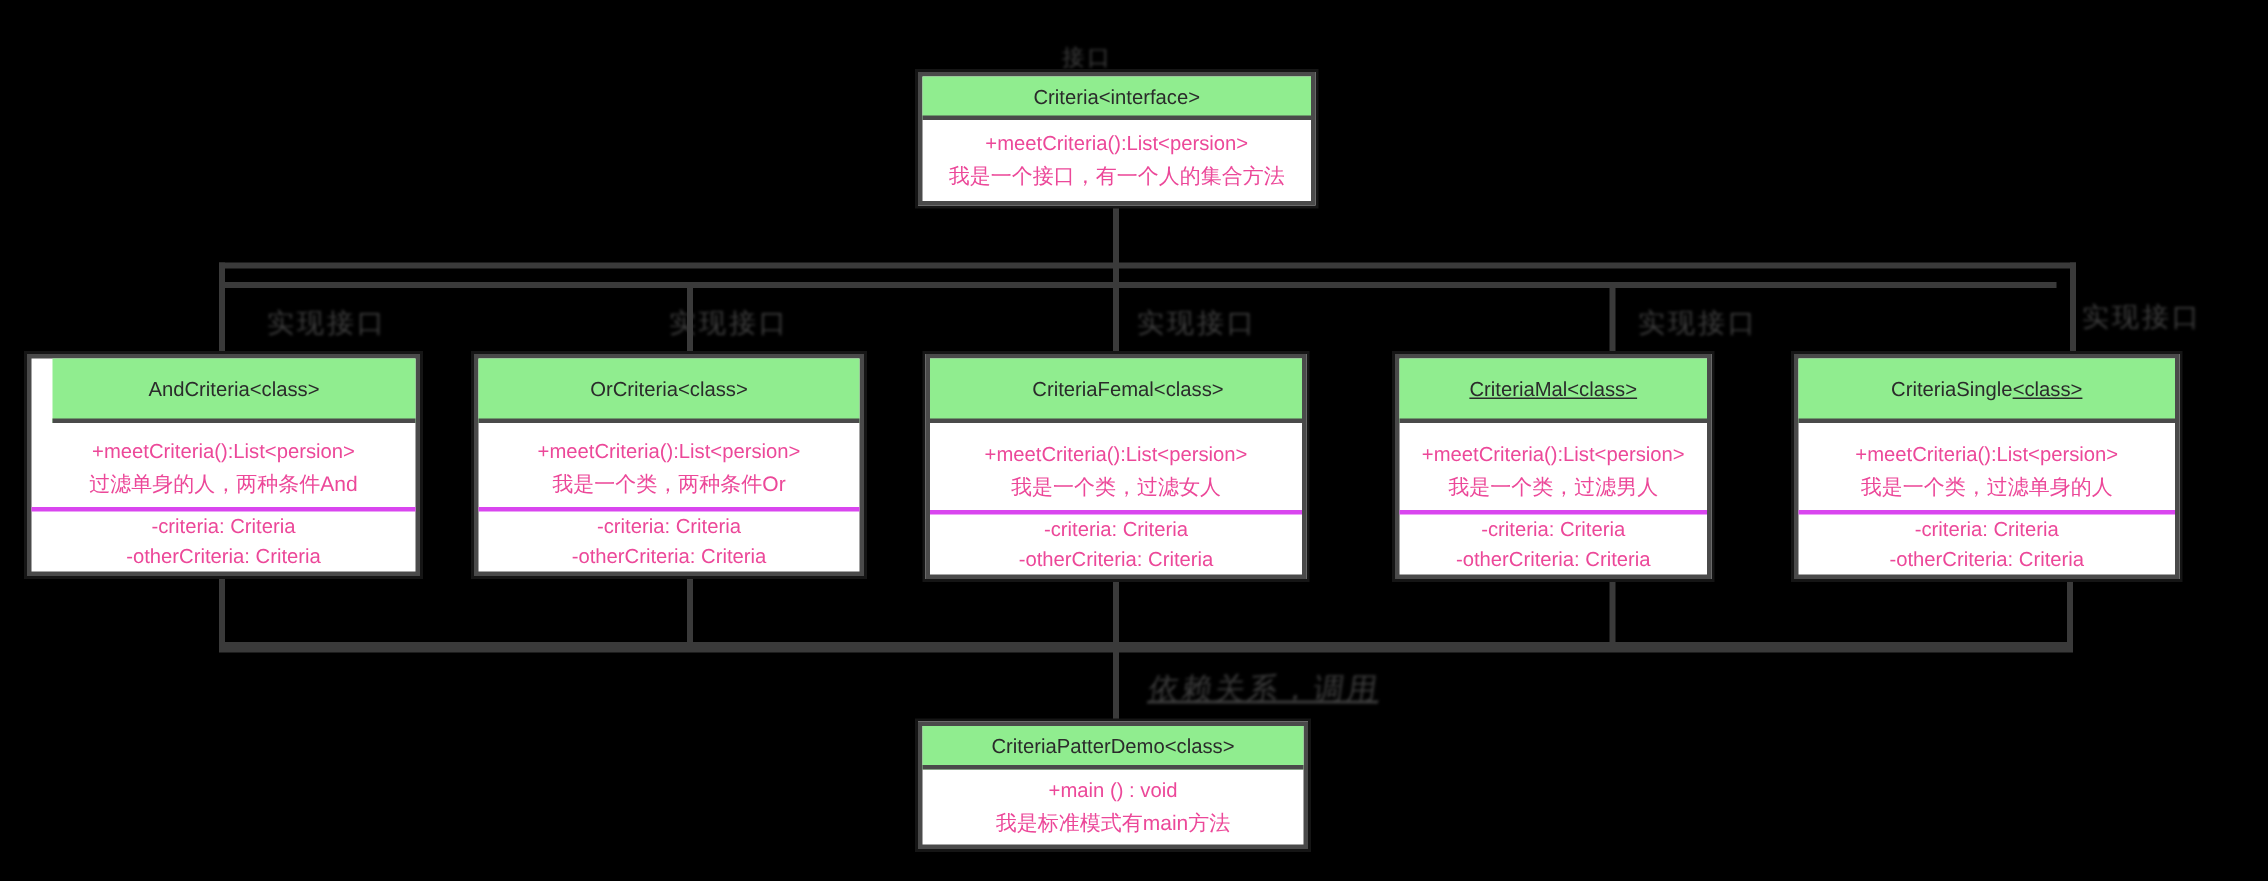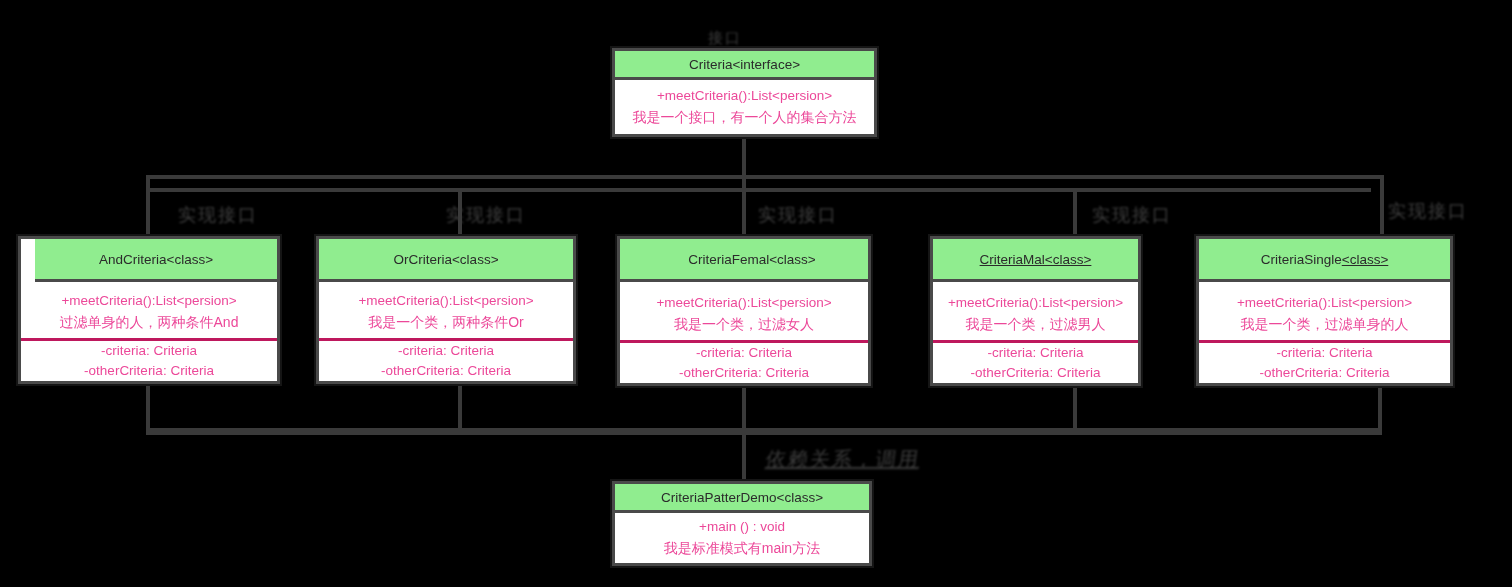--- a/index.html
+++ b/index.html
@@ -17,21 +17,21 @@
     background:#90ed8f;border-bottom:3px solid #4a4a4a;
     display:flex;align-items:center;justify-content:center;
     color:#2b2b2b;font-size:13.5px;flex:0 0 auto;
   }
   .sec{
     display:flex;flex-direction:column;align-items:center;
     color:#ec4899;font-size:13.5px;line-height:1.5;box-sizing:border-box;
   }
   .sec .cn{font-size:14px;text-align:center;}
   .method-sec{flex:1 1 auto;justify-content:flex-end;padding-bottom:5px;}
-  .attr-sec{flex:0 0 43px;border-top:3px solid #be185d;justify-content:center;}
+  .attr-sec{flex:0 0 43px;border-top:3px solid #d946ef;justify-content:center;}
   .body-center{flex:1 1 auto;justify-content:center;}
   .u{text-decoration:underline;}
   
   .edge{position:absolute;background:#3a3a3a;}
   
   .faint{
     position:absolute;color:#3e3e3e;font-size:18px;letter-spacing:2px;
     filter:blur(1.1px);white-space:nowrap;
   }
   .faint.small{font-size:15px;}

